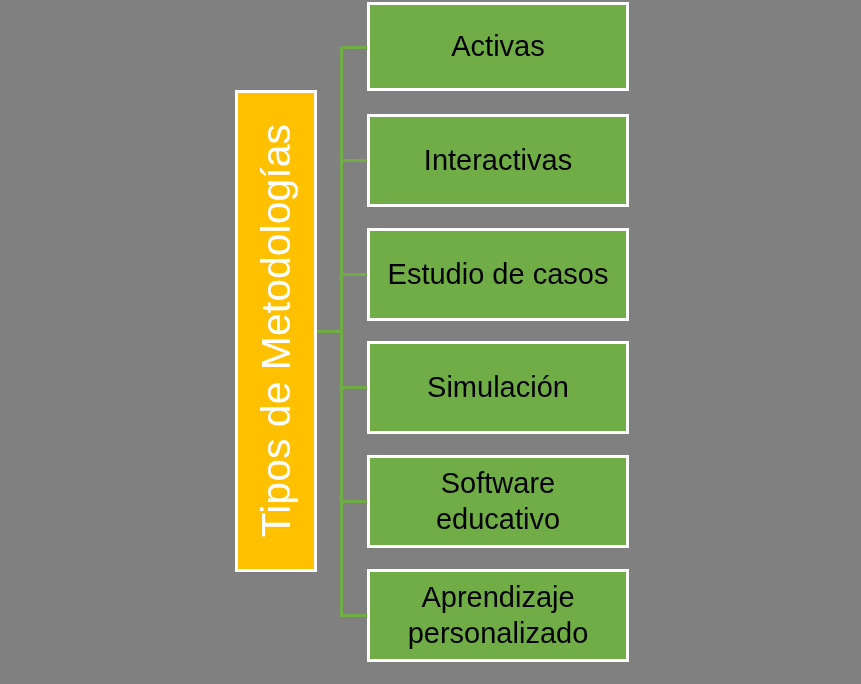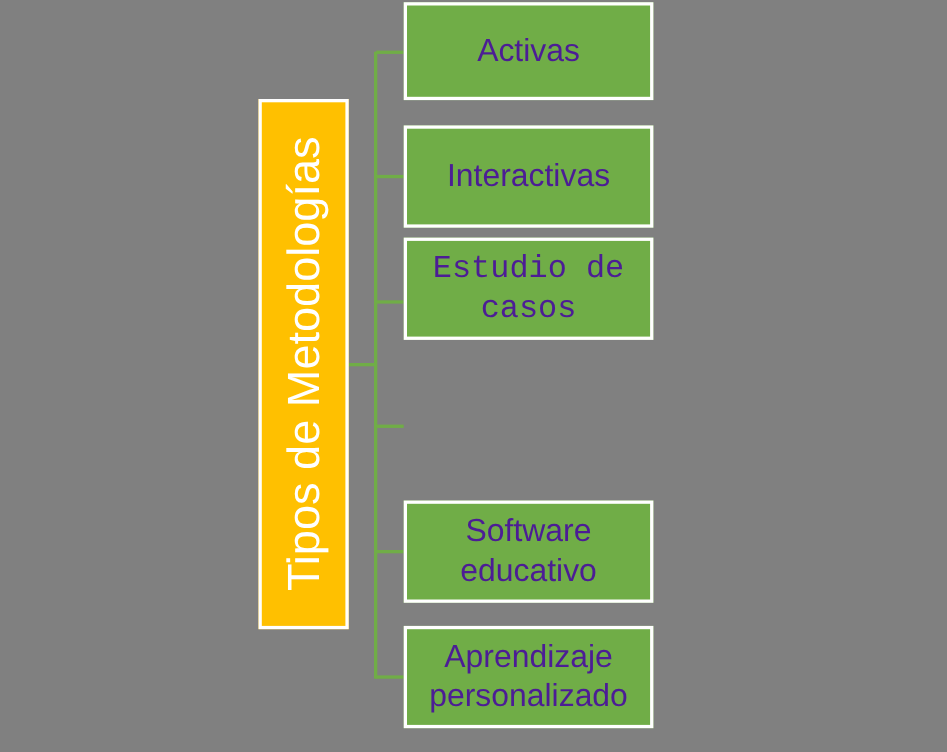--- a/index.html
+++ b/index.html
@@ -38,37 +38,37 @@
     color: #FFFFFF;
     font-size: 41px;
     line-height: 1;
     white-space: nowrap;
     letter-spacing: 0px;
   }
   
   .child-node {
     position: absolute;
     left: 367px;
-    width: 227px;
+    width: 262px;
     height: 93px;
     background: #70AD47;
     border: 3px solid #FFFFFF;
     box-sizing: border-box;
     display: flex;
     align-items: center;
     justify-content: center;
     text-align: center;
-    color: #4c1d95;
+    color: #000000;
     font-size: 29px;
     line-height: 1.22;
     padding: 0 14px;
   }
   .n0 { top: 2px;  height: 89px; }
   .n1 { top: 114px; text-align: center; }
-  .n2 { top: 216px; font-family: Liberation Mono, monospace; }
+  .n2 { top: 228px; }
   .n3 { top: 341px; }
   .n4 { top: 455px; }
   .n5 { top: 569px; }
   
   .connector {
     position: absolute;
     background: #70AD47;
   }
   .spine {
     left: 340px;
@@ -114,20 +114,23 @@
 
   <div class="child-node n0">
     <span>Activas</span>
   </div>
   <div class="child-node n1">
     <span>Interactivas</span>
   </div>
   <div class="child-node n2">
     <span>Estudio de casos</span>
   </div>
+  <div class="child-node n3">
+    <span>Simulación</span>
+  </div>
   <div class="child-node n4">
     <span>Software educativo</span>
   </div>
   <div class="child-node n5">
     <span>Aprendizaje personalizado</span>
   </div>
 
 </div>
 
 </body></html>

